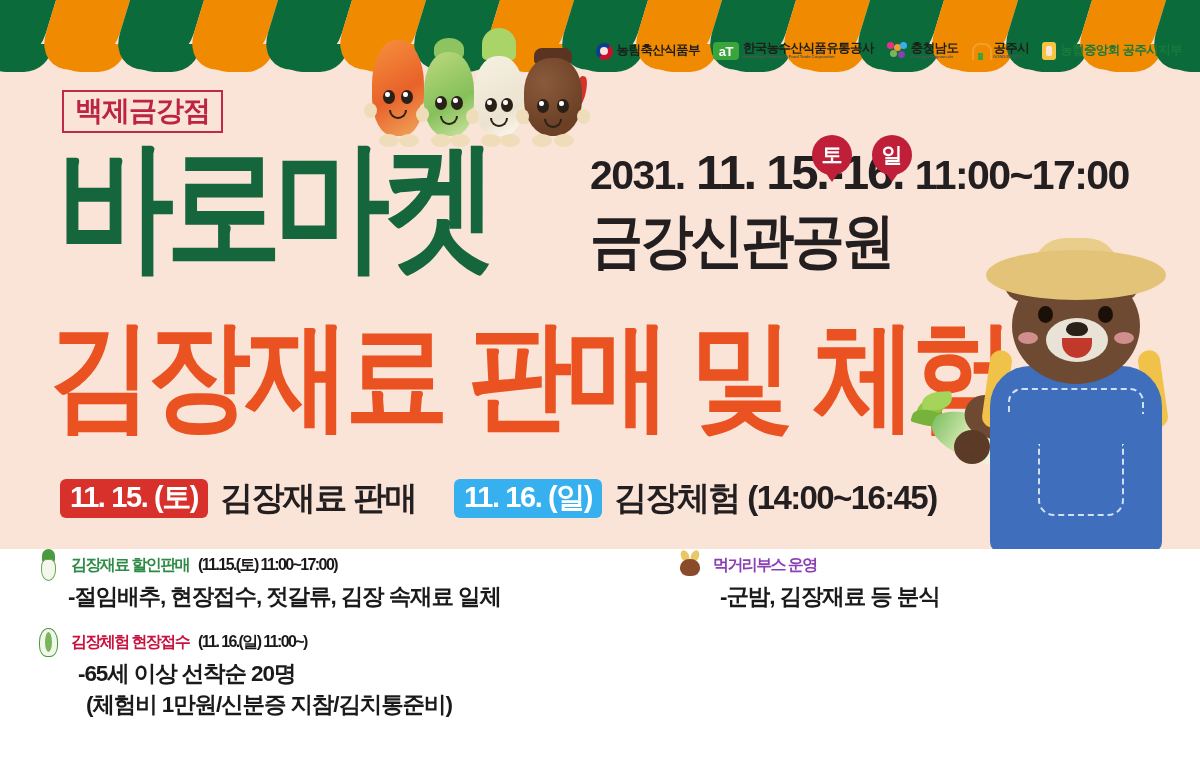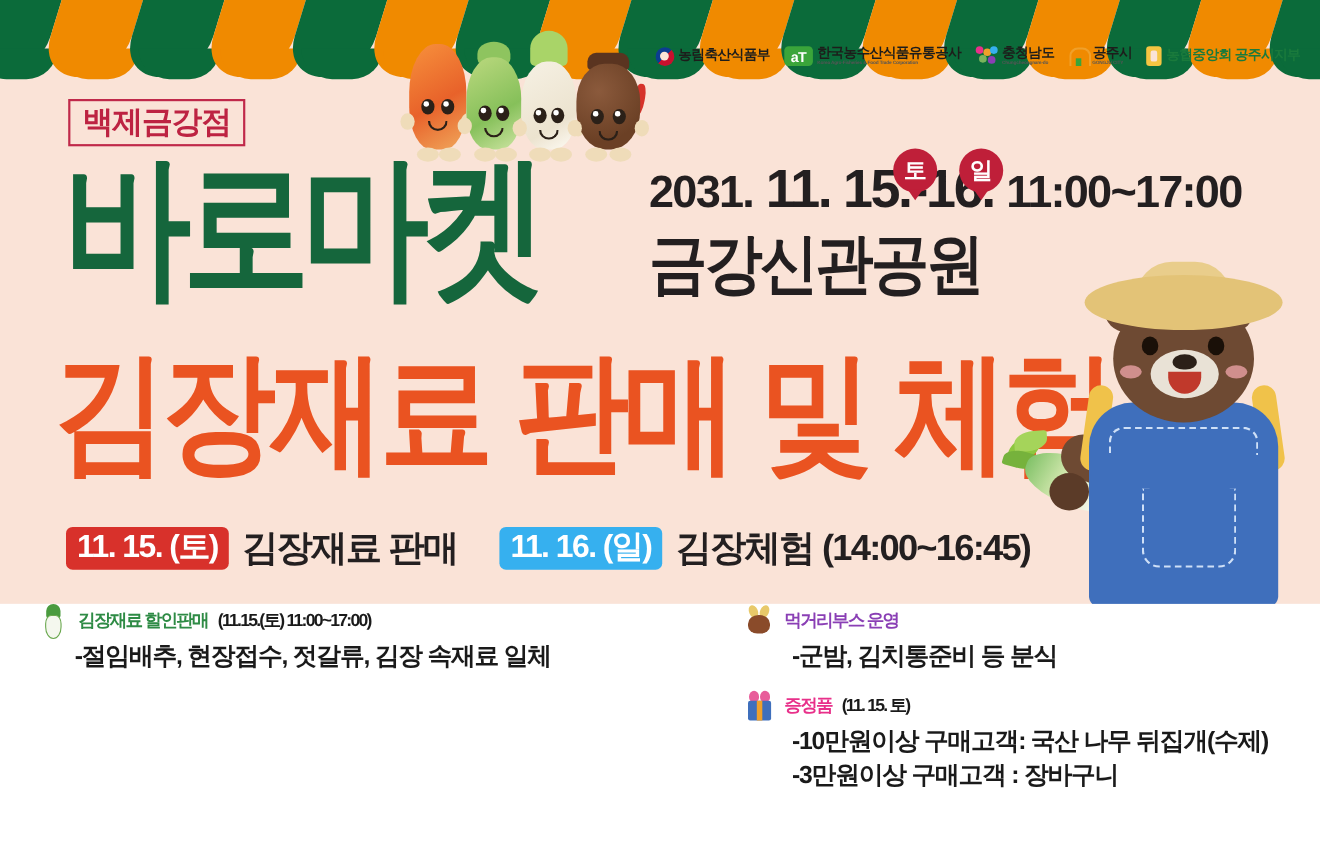--- a/index.html
+++ b/index.html
@@ -429,42 +429,41 @@
           <div class="bl-head">
             <span class="ico ico-radish">
               <i class="top"></i>
               <i class="bod"></i>
             </span>
             <span class="h-main" style="color: rgb(46, 139, 69);">김장재료 할인판매</span>
             <span class="h-sub"> (11.15.(토) 11:00~17:00)</span>
           </div>
           <div class="bl-line ind1">-절임배추, 현장접수, 젓갈류, 김장 속재료 일체</div>
         </div>
+        <div class="block">
+          <div class="bl-head">
+            <span class="ico ico-cab">
+              <i class="out"></i>
+              <i class="in"></i>
+            </span>
+            <span class="h-main" style="color: rgb(200, 18, 63);">김장체험 현장접수</span>
+            <span class="h-sub"> (11. 16.(일) 11:00~)</span>
+          </div>
+          <div class="bl-line ind2">-65세 이상 선착순 20명</div>
+          <div class="bl-line ind3">(체험비 1만원/신분증 지참/김치통준비)</div>
+        </div>
       </div>
     <div class="col right" id="col-right">
         <div class="block">
           <div class="bl-head">
             <span class="ico ico-chest">
               <i class="w1"></i>
               <i class="w2"></i>
               <i class="b"></i>
             </span>
             <span class="h-main" style="color: rgb(138, 63, 181);">먹거리부스 운영</span>
           </div>
-          <div class="bl-line ind2">-군밤, 김치통준비 등 분식</div>
-        </div>
-        <div class="block">
-          <div class="bl-head">
-            <span class="ico ico-gift">
-              <i class="bw"></i>
-              <i class="bx"></i>
-              <i class="rb"></i>
-            </span>
-            <span class="h-main" style="color: rgb(232, 48, 138);">증정품</span>
-            <span class="h-sub"> (11. 15. 토)</span>
-          </div>
-          <div class="bl-line ind2">-10만원이상 구매고객: 국산 나무 뒤집개(수제)</div>
-          <div class="bl-line ind2">-3만원이상 구매고객 : 장바구니</div>
+          <div class="bl-line ind2">-군밤, 김장재료 등 분식</div>
         </div>
       </div>
   </div>
 
 </div>
 
 </body></html>

